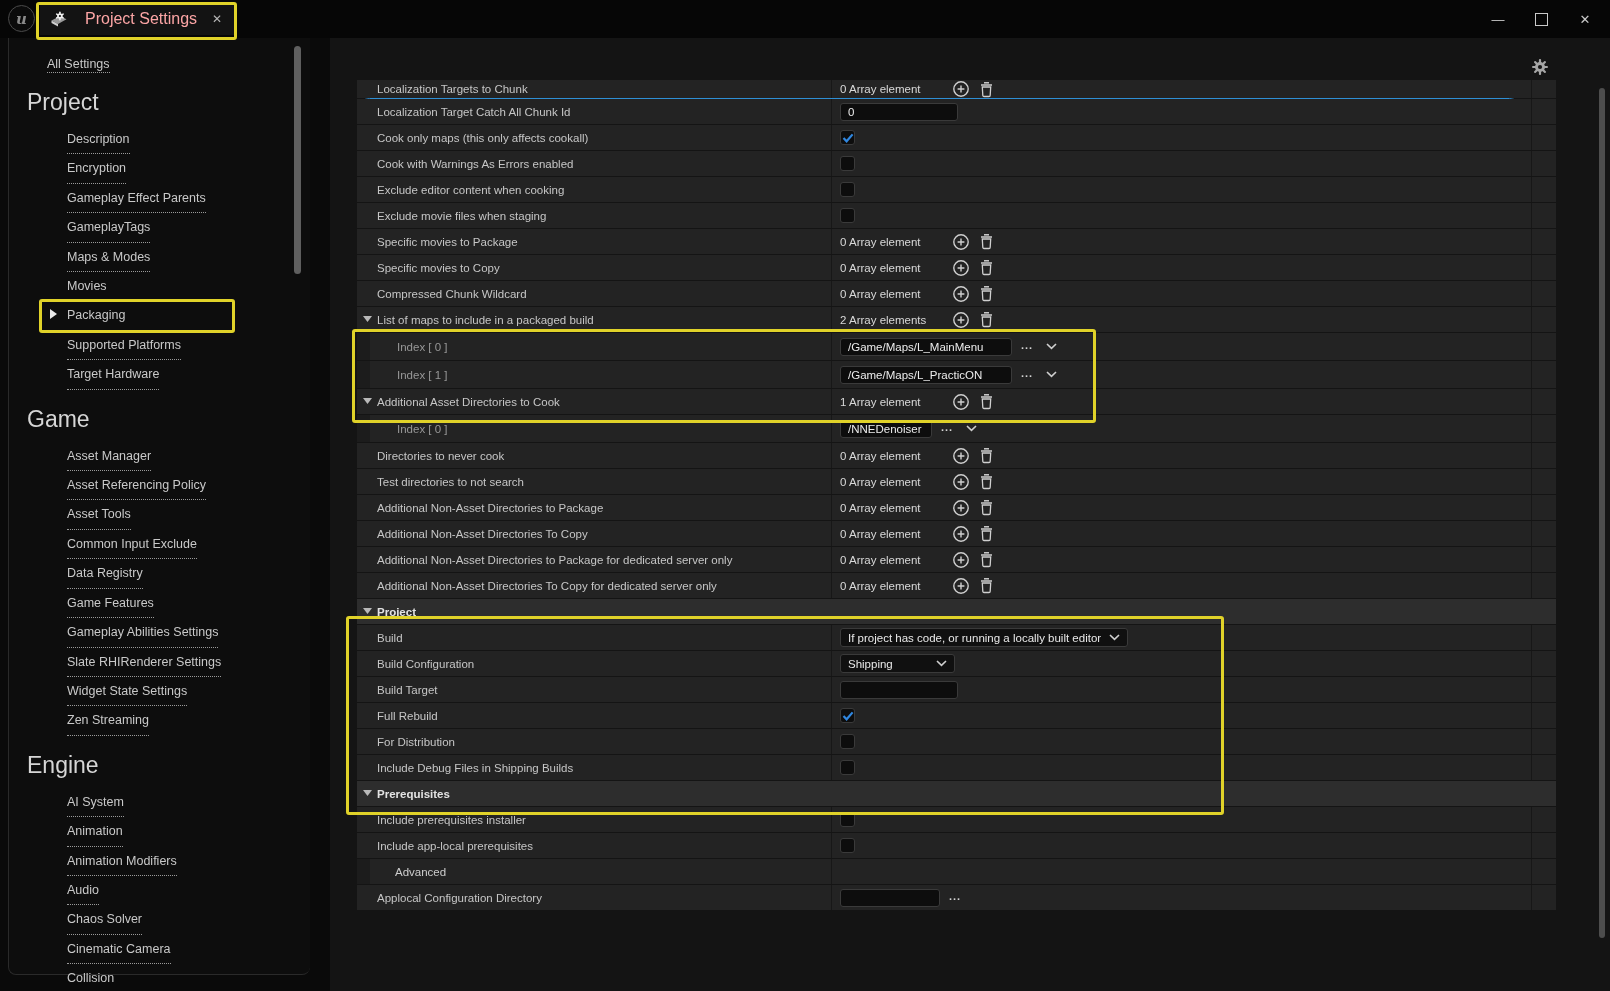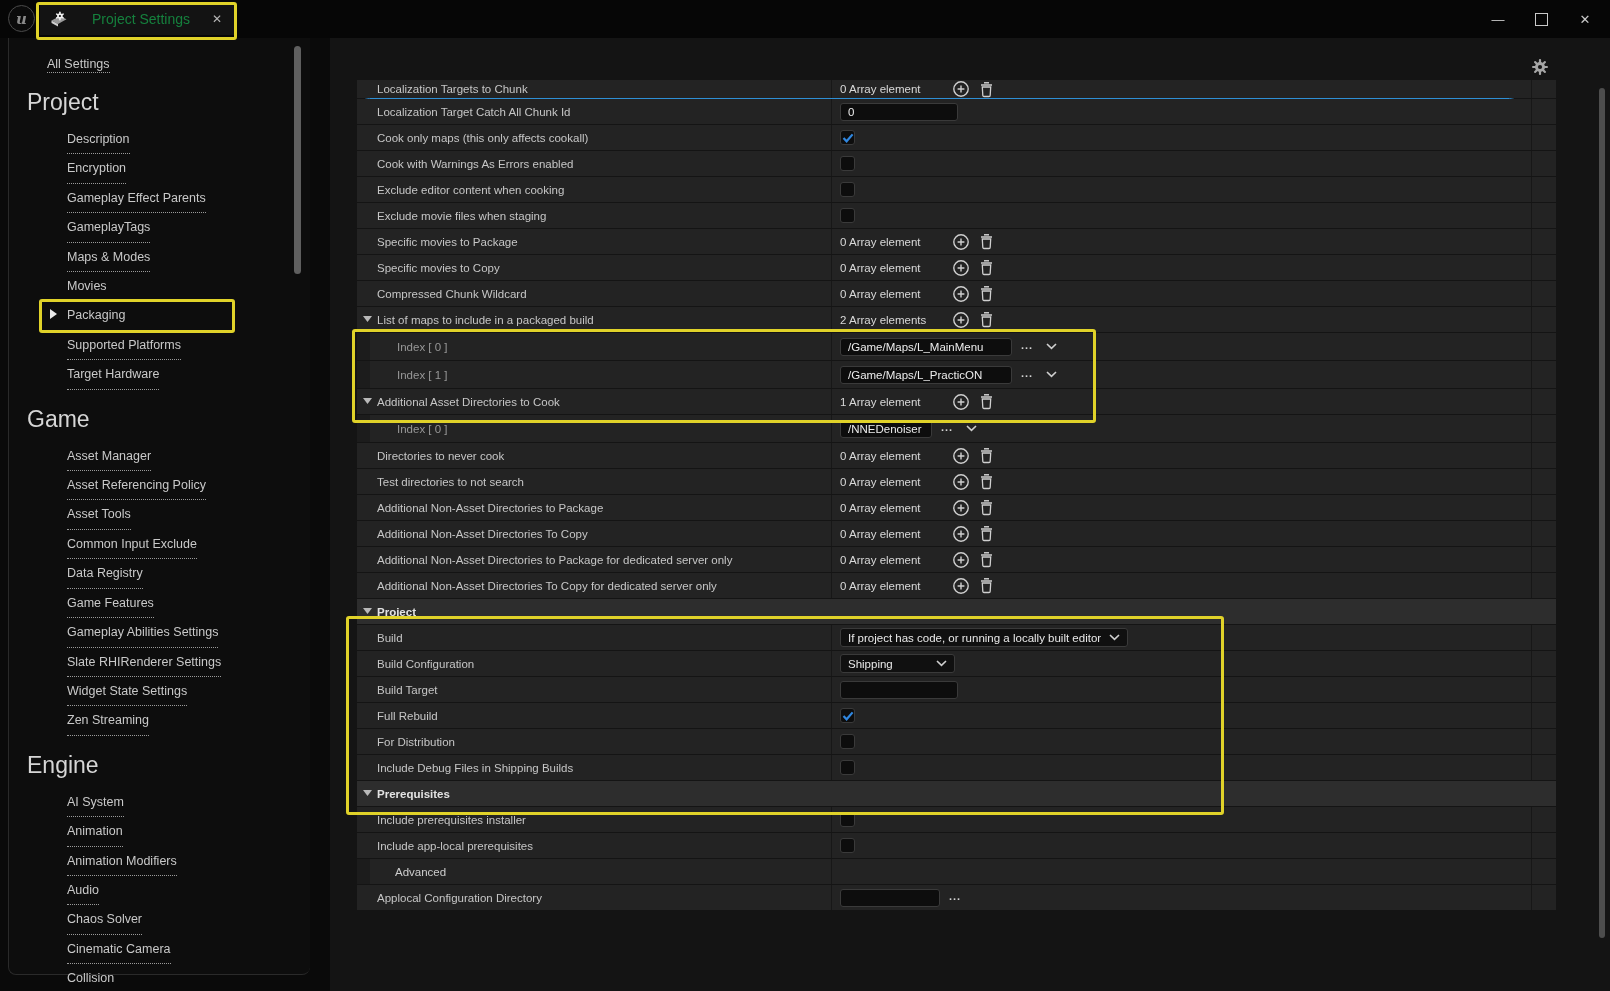--- a/index.html
+++ b/index.html
@@ -5,21 +5,21 @@
   html,body{margin:0;padding:0;background:#000;}
   #root{position:relative;width:1610px;height:991px;background:#0a0a0a;overflow:hidden;
         font-family:"Liberation Sans",sans-serif;color:#c8c8c8;-webkit-font-smoothing:antialiased;}
   
   .titlebar{position:absolute;left:0;top:0;width:1610px;height:38px;background:#060606;}
   .ue-logo{position:absolute;left:8px;top:5px;width:25px;height:25px;border:1.5px solid #4a4a4a;border-radius:50%;
            display:flex;align-items:center;justify-content:center;background:#0b0b0b;
            font-family:"DejaVu Serif",serif;font-style:italic;font-weight:bold;font-size:15px;color:#8a8a8a;}
   .tab{position:absolute;left:40px;top:3px;width:194px;height:32px;background:#131313;
        display:flex;align-items:center;padding:0 10px;box-sizing:border-box;}
-  .tab-title{font-size:14px;color:#15803d;margin-left:24px;flex:1;}
+  .tab-title{font-size:16px;color:#fca5a5;margin-left:17px;flex:1;}
   .tab-close{color:#b5b5b5;font-size:12px;cursor:default;padding:0 2px;}
   .win-btns{position:absolute;right:18px;top:0;height:38px;display:flex;align-items:center;gap:30px;}
   .win-btn{color:#c9c9c9;font-size:13px;width:14px;text-align:center;}
   .win-max{width:11px;height:11px;border:1.2px solid #c9c9c9;display:inline-block;}
   
   .sidebar{position:absolute;left:8px;top:38px;width:302px;height:937px;background:#0d0d0d;
            border-left:1px solid #2a2a2a;border-bottom:1px solid #2a2a2a;border-radius:0 0 8px 8px;
            box-sizing:border-box;padding:16px 0 0 38px;}
   .side-link{display:inline-block;font-size:12.5px;color:#c9c9c9;border-bottom:1px dotted #9a9a9a;
              padding-bottom:1px;cursor:pointer;}

